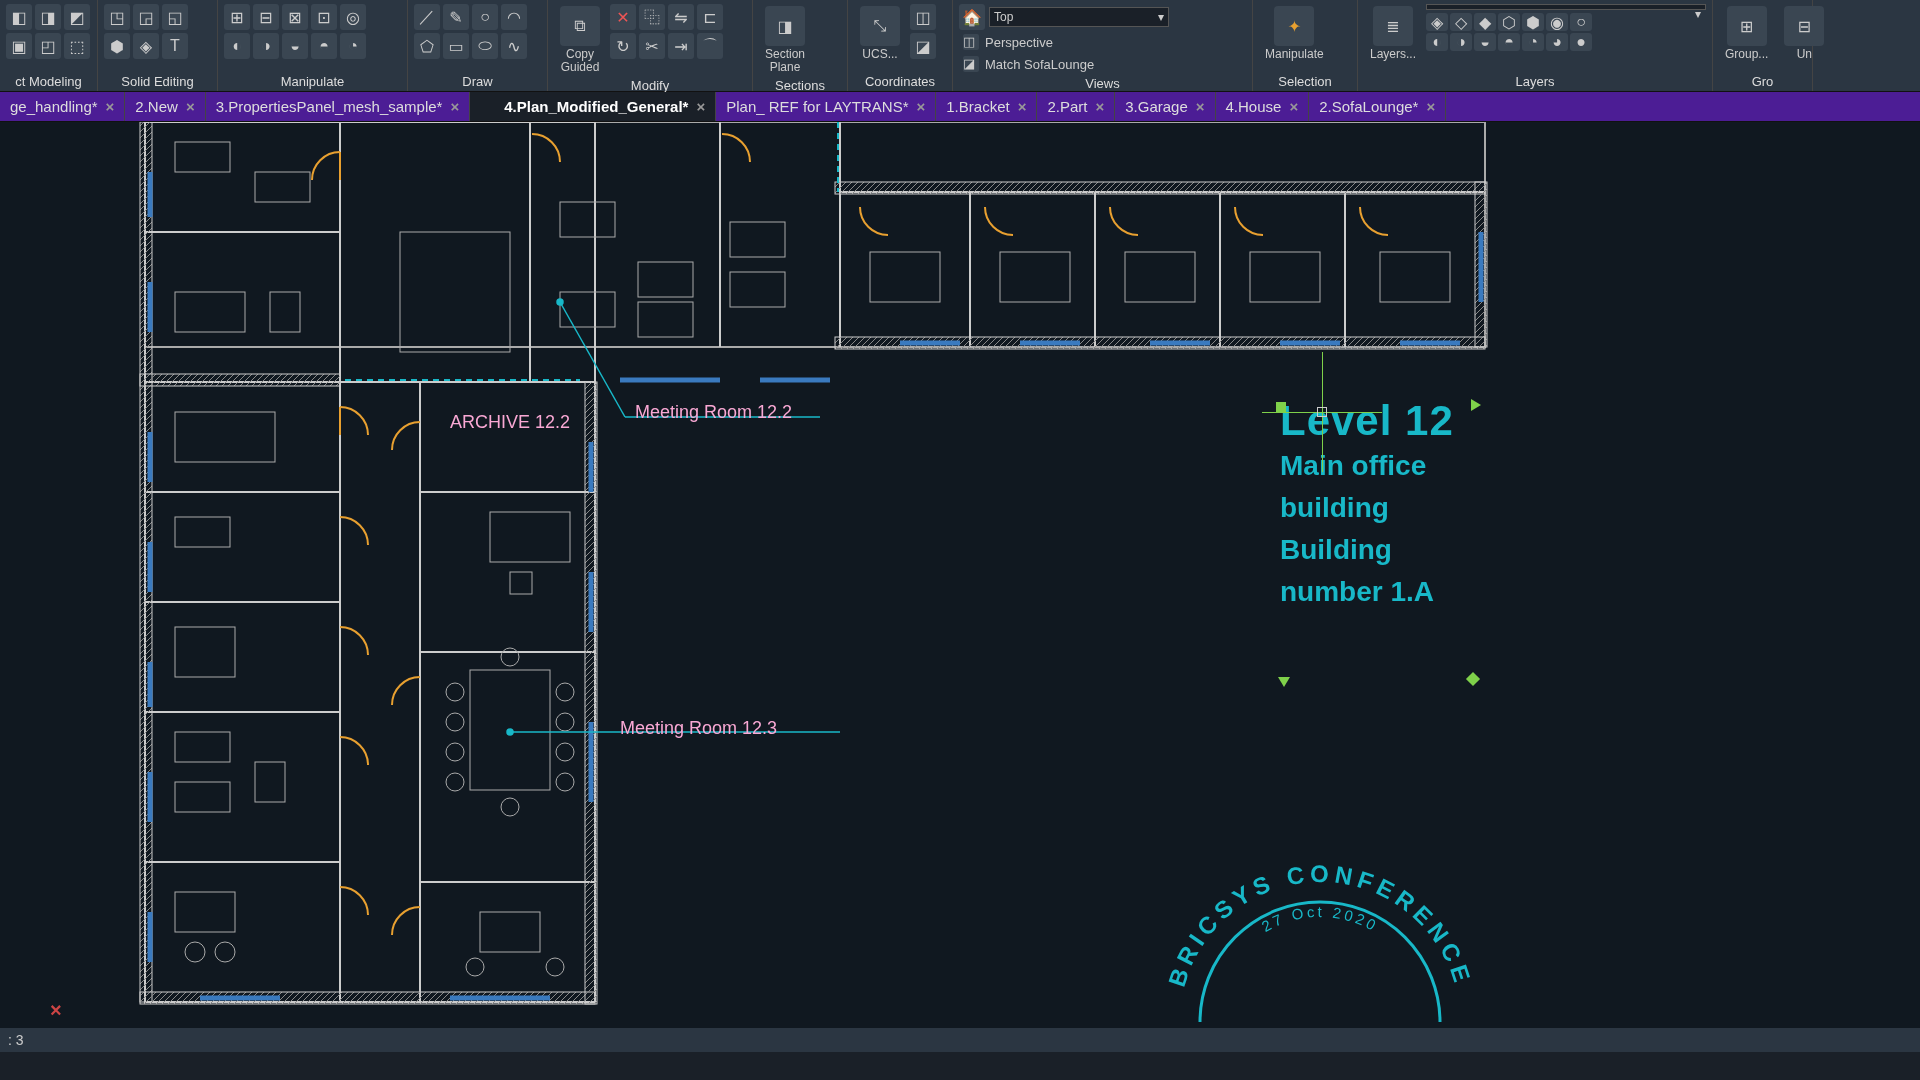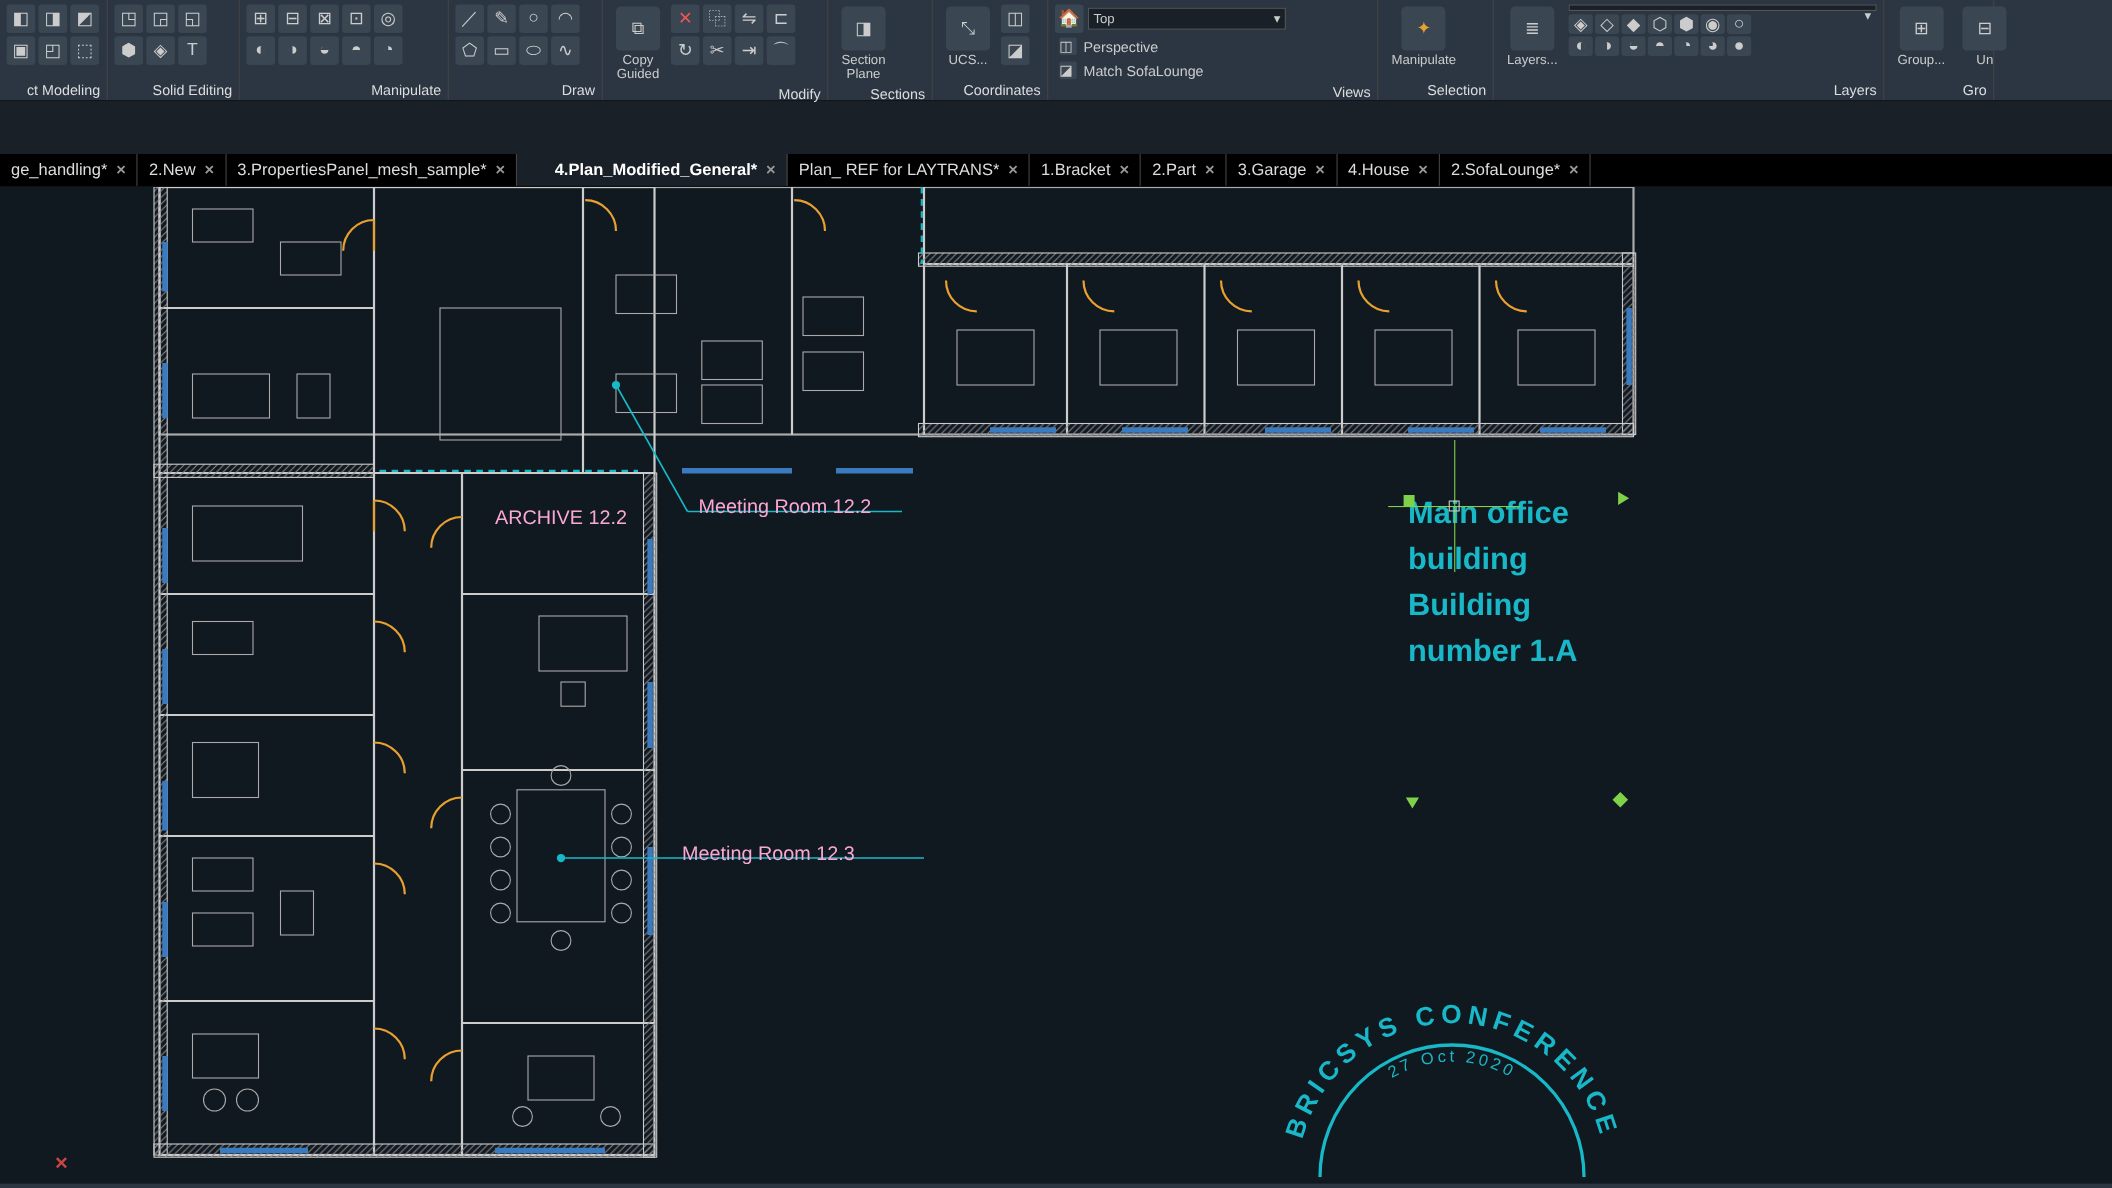--- a/index.html
+++ b/index.html
@@ -1,34 +1,34 @@
 <!DOCTYPE html>
 <html><head>
 <meta charset="utf-8">
 <style>
 * { margin: 0; padding: 0; box-sizing: border-box; }
 body { font-family: Arial, sans-serif; background: #1a2028; color: #ccc; overflow: hidden; width: 1920px; height: 1080px; }
 
 
 .ribbon { background: #2b3642; display: flex; align-items: stretch; height: 92px; border-bottom: 1px solid #111; }
 .panel { border-right: 1px solid #444; padding: 4px 6px 2px; display: flex; flex-direction: column; justify-content: space-between; }
-.panel-title { text-align: right; font-size: 13px; color: #ddd; padding-top: 2px; }
+.panel-title { text-align: center; font-size: 13px; color: #ddd; padding-top: 2px; }
 .panel-body { display: flex; gap: 4px; flex: 1; }
 .icon-grid { display: grid; grid-template-columns: repeat(4, 26px); grid-auto-rows: 26px; gap: 3px; }
 .icon-btn { width: 26px; height: 26px; background: #3a4652; border-radius: 3px; display: flex; align-items: center; justify-content: center; cursor: pointer; }
 .big-btn { display: flex; flex-direction: column; align-items: center; gap: 2px; padding: 2px 6px; cursor: pointer; }
 .big-btn .big-icon { width: 40px; height: 40px; background: #3a4652; border-radius: 4px; display:flex;align-items:center;justify-content:center; }
 .big-btn .label { font-size: 12px; text-align: center; line-height: 1.1; }
 .row-btn { display: flex; align-items: center; gap: 6px; padding: 2px 4px; cursor: pointer; font-size: 13px; }
 .row-btn .sq { width: 16px; height: 16px; background: #3a4652; border-radius: 2px; }
 .dropdown { background: #1a2028; border: 1px solid #555; color: #ccc; font-size: 12px; padding: 2px 18px 2px 4px; position: relative; min-width: 180px; }
 .dropdown::after { content: "▾"; position: absolute; right: 4px; top: 2px; }
 
 
-.doc-tabs { background: #000000; display: flex; height: 30px; align-items: center; border-bottom: 1px solid #111; margin-top: 48px; }
+.doc-tabs { background: #4c1d95; display: flex; height: 30px; align-items: center; border-bottom: 1px solid #111; }
 .tab { display: flex; align-items: center; gap: 8px; padding: 0 10px; height: 100%; font-size: 15px; color: #ddd; border-right: 1px solid #444; cursor: pointer; }
 .tab.active { background: #1a2028; color: #fff; font-weight: bold; padding-left: 34px; }
 .tab .close { color: #999; font-weight: bold; cursor: pointer; }
 
 
 .canvas { position: relative; background: #101820; width: 100%; height: 930px; }
 .label-text { position:absolute; color:#f9a8d4; font-size:18px; font-weight:500; }
 .title-block { position:absolute; color:#18b8c8; }
 .title-block .t1 { font-size:42px; font-weight:bold; letter-spacing:1px; }
 .title-block .t2 { font-size:28px; font-weight:bold; line-height:1.5; }
@@ -422,20 +422,21 @@
       <line x1="345" y1="258" x2="580" y2="258"></line>
       <line x1="838" y1="0" x2="838" y2="70"></line>
     </g>
   </svg>
 
   <div class="label-text" style="left:450px;top:290px">ARCHIVE 12.2</div>
   <div class="label-text" style="left:635px;top:280px">Meeting Room 12.2</div>
   <div class="label-text" style="left:620px;top:596px">Meeting Room 12.3</div>
 
   <div class="title-block" style="left:1280px;top:275px">
+    <div class="t1">Level 12</div>
     <div class="t2">Main office</div>
     <div class="t2">building</div>
     <div class="t2">Building</div>
     <div class="t2">number 1.A</div>
   </div>
   <div class="sel-grip" style="left:1276px;top:280px"></div>
   <div class="sel-arrow" style="left:1470px;top:278px;transform:rotate(90deg)"></div>
   <div class="sel-arrow" style="left:1278px;top:555px;transform:rotate(180deg)"></div>
   <div class="sel-grip" style="left:1468px;top:552px;background:#7fd14a;transform:rotate(45deg)"></div>
 

